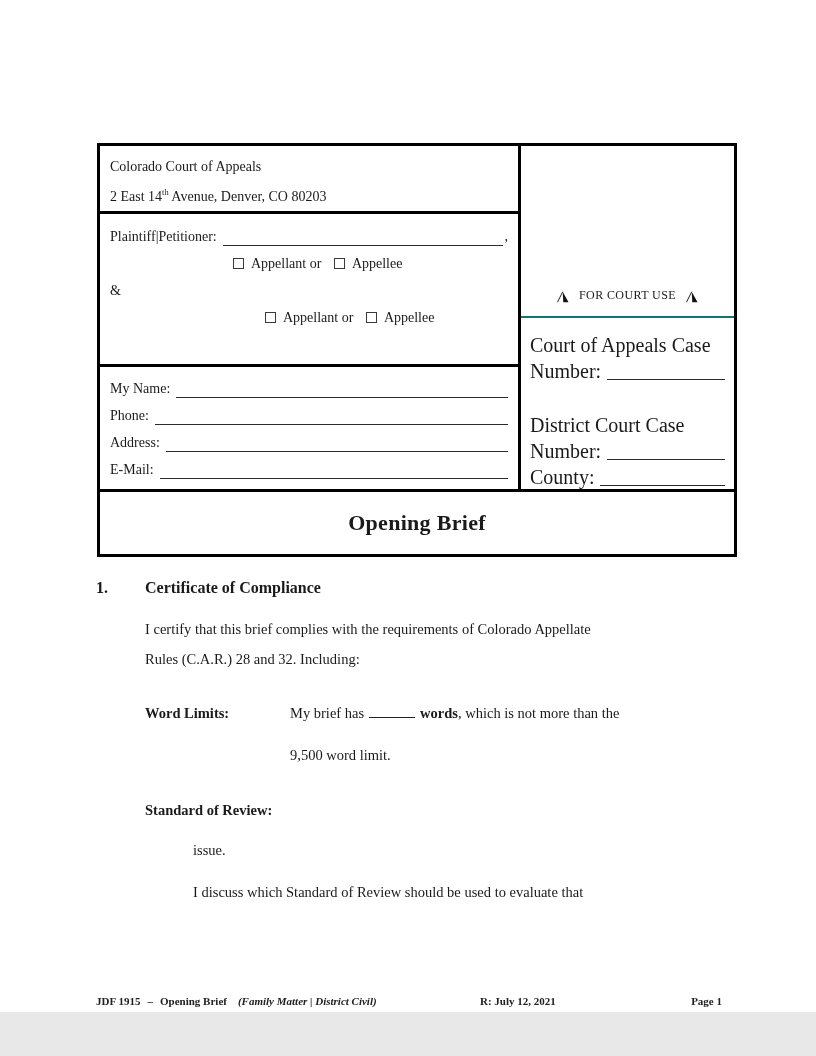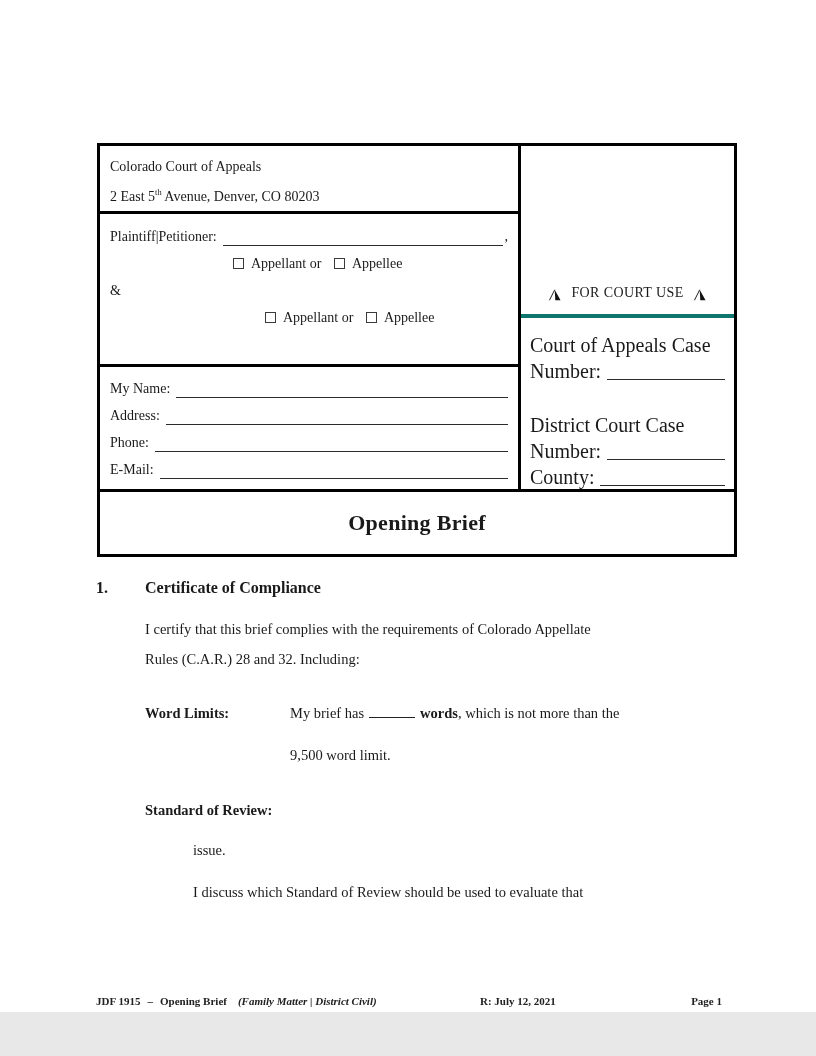--- a/index.html
+++ b/index.html
@@ -29,22 +29,22 @@
   .cb {
     display:inline-block; width:11px; height:11px; border:1.3px solid #3a3a3a;
     margin-right:7px; vertical-align:-1px; background:#fff;
   }
   .cb + span { margin-right:0; }
   .cb2nd { margin-left:9px; }
   .cbrow1 { margin-left:123px; }
   .cbrow2 { margin-left:155px; }
   .fcu-top {
     flex:0 0 172px; display:flex; align-items:flex-end; justify-content:center;
-    gap:9px; padding-bottom:13px; border-bottom:4px solid #0f766e;
-    font-size:14px; letter-spacing:0.4px;
+    gap:9px; padding-bottom:13px; border-bottom:2px solid #0f766e;
+    font-size:12px; letter-spacing:0.4px;
   }
   .fcu-icon svg { display:block; }
   .fcu-fields { padding:14px 9px 0 9px; font-size:20px; line-height:26px; }
   .spacer28 { height:28px; }
   .doc-title { font-size:22px; font-weight:bold; letter-spacing:0.3px; }
   sup { font-size:0.6em; vertical-align:super; }
   
   .main { position:absolute; left:96px; top:579px; width:642px; font-size:14.5px; }
   .sec-head { display:flex; font-weight:bold; font-size:16px; }
   .sec-num { width:49px; }
@@ -68,21 +68,21 @@
 </style>
 </head>
 <body>
 
 <div class="page">
 
   <div class="hdr">
 
     <div class="cell c-court">
       <div>Colorado Court of Appeals</div>
-      <div><span>2 East 5</span><sup>th</sup><span> Avenue, Denver, CO 80203</span></div>
+      <div><span>2 East 14</span><sup>th</sup><span> Avenue, Denver, CO 80203</span></div>
     </div>
 
     <div class="cell c-parties">
       <div class="fline">
         <span>Plaintiff|Petitioner:</span>
         <span class="uline"></span>
         <span class="comma">,</span>
       </div>
       <div class="cbrow1">
         <span class="cb"></span><span>Appellant or</span>
@@ -94,25 +94,25 @@
         <span class="cb cb2nd"></span><span>Appellee</span>
       </div>
     </div>
 
     <div class="cell c-contact">
       <div class="fline">
         <span>My Name:</span>
         <span class="uline"></span>
       </div>
       <div class="fline">
-        <span>Address:</span>
+        <span>Phone:</span>
         <span class="uline"></span>
       </div>
       <div class="fline">
-        <span>Phone:</span>
+        <span>Address:</span>
         <span class="uline"></span>
       </div>
       <div class="fline">
         <span>E-Mail:</span>
         <span class="uline"></span>
       </div>
     </div>
 
     <div class="cell c-courtuse">
       <div class="fcu-top">

